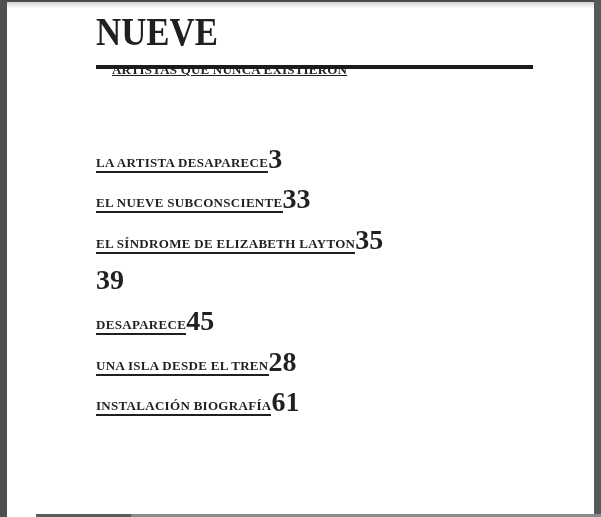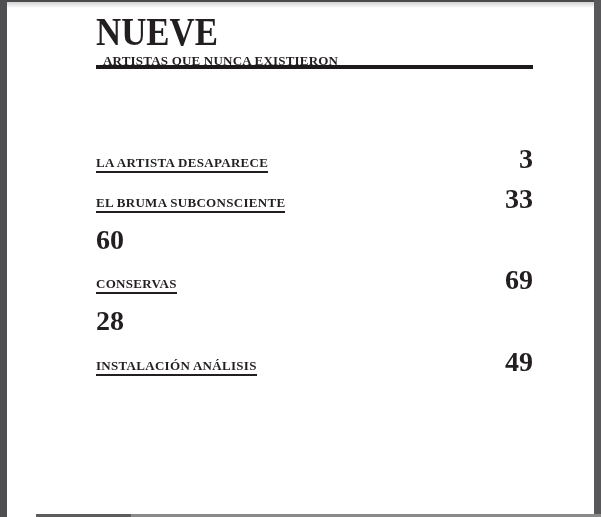--- a/index.html
+++ b/index.html
@@ -32,36 +32,36 @@
     background: linear-gradient(#d2d2d2, #ffffff);
   }
   
   .book-title {
     position: absolute; left: 96px; top: 11px; margin: 0;
     font-size: 41px; line-height: 41px; font-weight: bold;
     color: #231f20; letter-spacing: 0px; white-space: nowrap;
     transform: scaleX(0.85); transform-origin: left top;
   }
   .book-subtitle {
-    position: absolute; left: 96px; top: 47px; margin: 7px;
+    position: absolute; left: 96px; top: 47px; margin: 16px;
     font-size: 13px; line-height: 13px; font-weight: bold;
     color: #231f20; letter-spacing: 0.2px; white-space: nowrap; text-decoration: underline;
   }
   .title-rule {
     position: absolute; left: 96px; top: 65px; width: 437px; height: 4px;
     background: #1c1a1b;
   }
   
   .toc {
     position: absolute; left: 96px; top: 132px; width: 437px;
     margin: 0; padding: 0; list-style: none;
   }
   .toc li {
     height: 40.6px;
-    display: flex; justify-content: space-between; align-items: flex-end; font-family: Liberation Serif, serif;
+    display: flex; align-items: flex-end; font-family: Liberation Serif, serif;
   }
   .toc .entry-title {
     font-size: 13px; line-height: 13px; font-weight: bold;
     color: #231f20; letter-spacing: 0.3px; white-space: nowrap;
     padding-bottom: 2px;
     border-bottom: 2px solid #231f20;
   }
   .toc .entry-page {
     font-size: 28px; line-height: 28px; font-weight: bold;
     color: #231f20; white-space: nowrap;
@@ -85,34 +85,39 @@
   <h1 class="book-title">NUEVE</h1>
   <div class="book-subtitle">ARTISTAS QUE NUNCA EXISTIERON</div>
   <div class="title-rule"></div>
 
   <ul class="toc">
     <li>
       <span class="entry-title">LA ARTISTA DESAPARECE</span>
       <span class="entry-page">3</span>
     </li>
     <li>
-      <span class="entry-title">EL BRUMA SUBCONSCIENTE</span>
+      <span class="entry-title">EL NUEVE SUBCONSCIENTE</span>
       <span class="entry-page">33</span>
     </li>
     <li>
-      <span class="entry-page">60</span>
+      <span class="entry-title">EL SÍNDROME DE ELIZABETH LAYTON</span>
+      <span class="entry-page">35</span>
     </li>
     <li>
-      <span class="entry-title">CONSERVAS</span>
-      <span class="entry-page">69</span>
+      <span class="entry-page">39</span>
     </li>
     <li>
+      <span class="entry-title">DESAPARECE</span>
+      <span class="entry-page">45</span>
+    </li>
+    <li>
+      <span class="entry-title">UNA ISLA DESDE EL TREN</span>
       <span class="entry-page">28</span>
     </li>
     <li>
-      <span class="entry-title">INSTALACIÓN ANÁLISIS</span>
-      <span class="entry-page">49</span>
+      <span class="entry-title">INSTALACIÓN BIOGRAFÍA</span>
+      <span class="entry-page">61</span>
     </li>
   </ul>
 
   <div class="bottom-line"></div>
 
 </div>
 
 </body></html>

